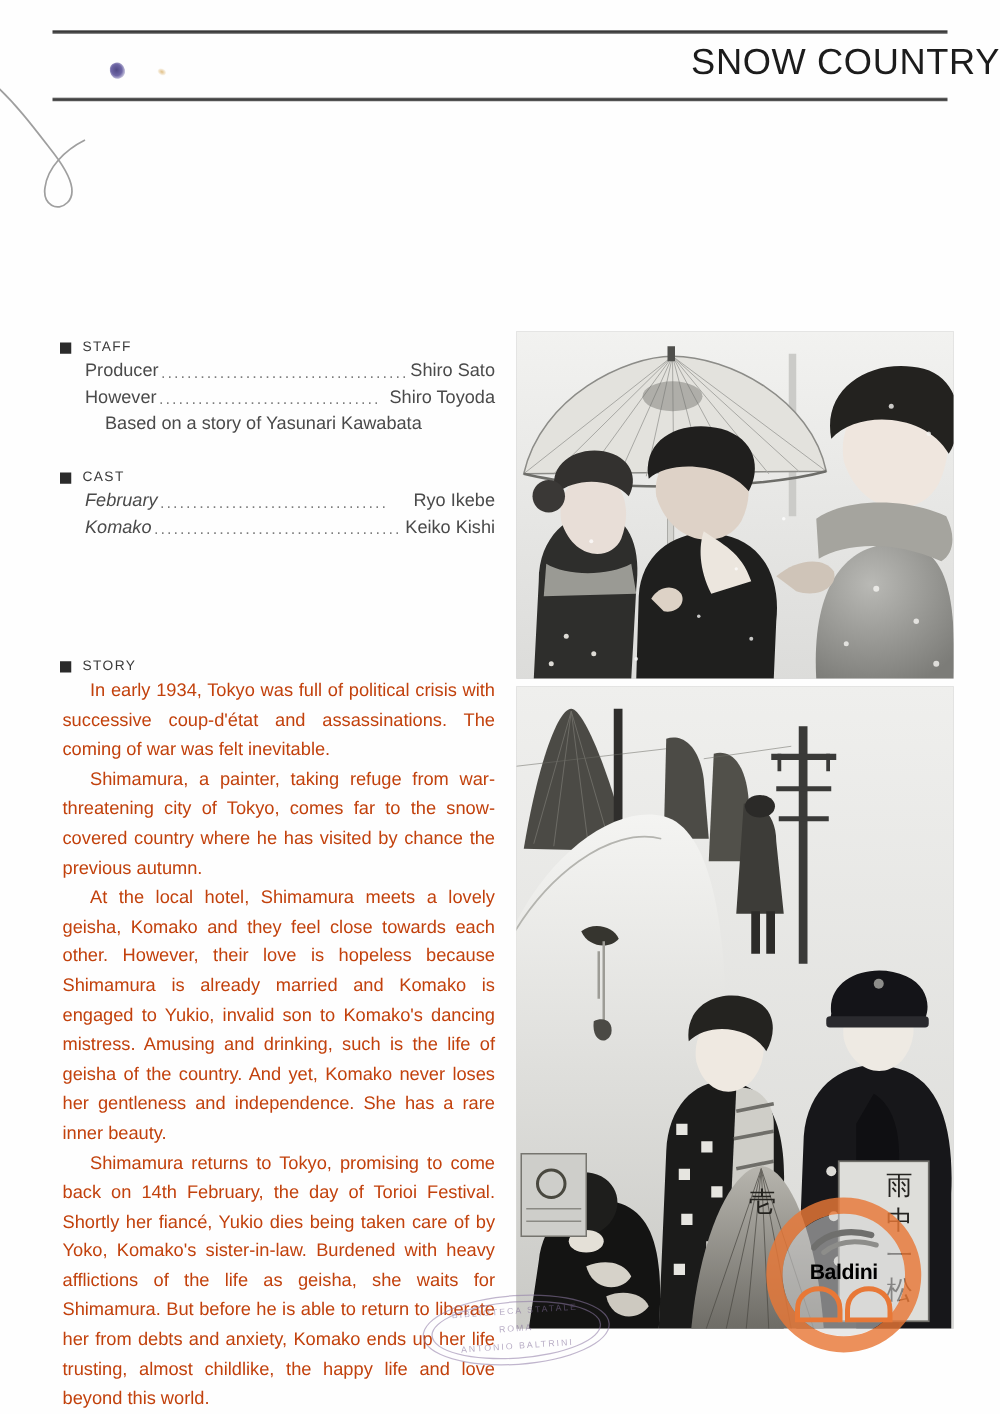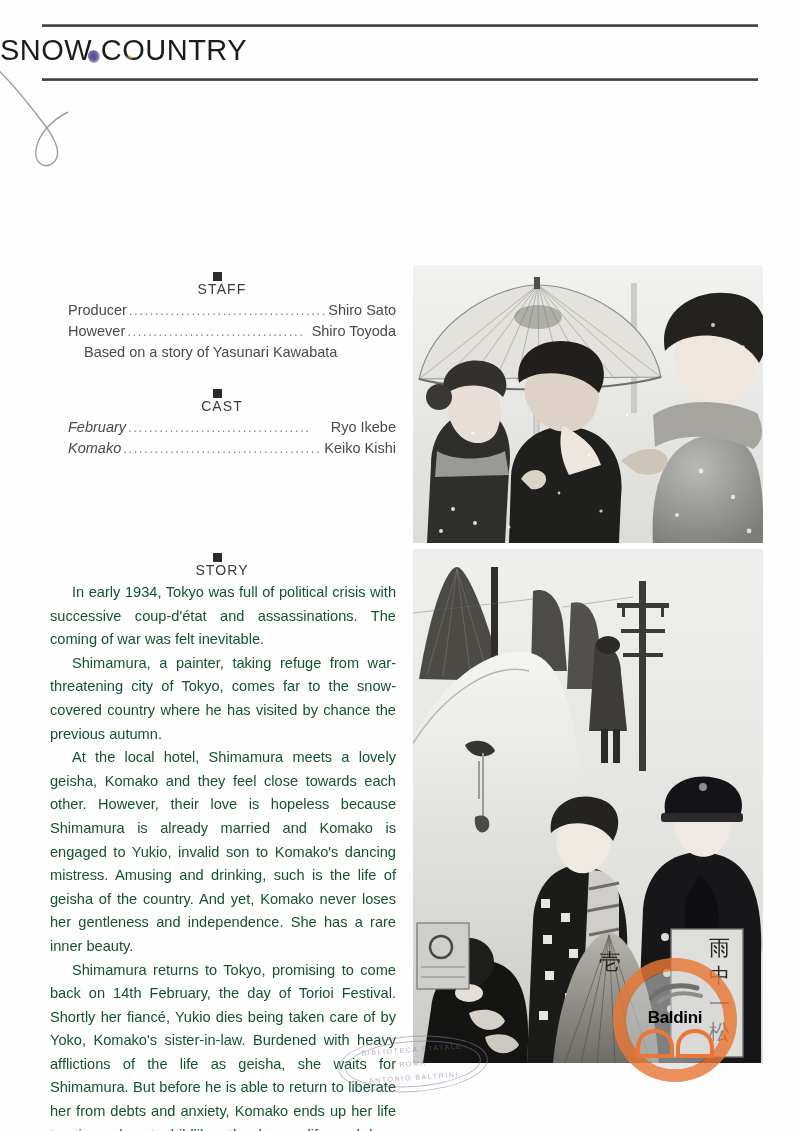--- a/index.html
+++ b/index.html
@@ -26,21 +26,21 @@
     background: linear-gradient(to bottom, #9a9a9a 0%, #3a3a3a 40%, #5e5e5e 100%);
   }
   #rule-top  { top: 24px; }
   #rule-bot  { top: 78px; }
 
   #page-title {
     position: absolute;
     top: 34px;
     left: 0;
     width: 800px;
-    text-align: left;
+    text-align: right;
     font-size: 29px;
     letter-spacing: 0.5px;
     font-weight: 400;
     color: #1c1c1c;
   }
 
   
   #ink-smudge {
     position: absolute;
     left: 88px;
@@ -74,25 +74,24 @@
   #left-col {
     position: absolute;
     left: 48px;
     top: 272px;
     width: 348px;
   }
 
   .section-head {
     display: flex;
     align-items: center;
-    font-size: 14px;
+    font-size: 11px;
     letter-spacing: 1.1px;
     color: #3b3b3b;
     margin-bottom: 3px;
-    flex-direction: column;
   }
   .bullet-square {
     width: 9px;
     height: 9px;
     background: #2b2b2b;
     margin-right: 9px;
     flex: 0 0 auto;
   }
 
   .cred-list { margin: 0 0 0 20px; }
@@ -127,21 +126,21 @@
   #cast-block  { margin-bottom: 14px; }
 
   #story-block { margin-top: 94px; }
   #story-body  { margin: 0 0 0 2px; }
   #story-body p {
     margin: 0;
     font-size: 14.6px;
     line-height: 23.6px;
     text-align: justify;
     text-indent: 22px;
-    color: #14532d;
+    color: #c2410c;
   }
 
   
   .photo {
     position: absolute;
     left: 413px;
     width: 350px;
     overflow: hidden;
     background: #cfcfcf;
   }

